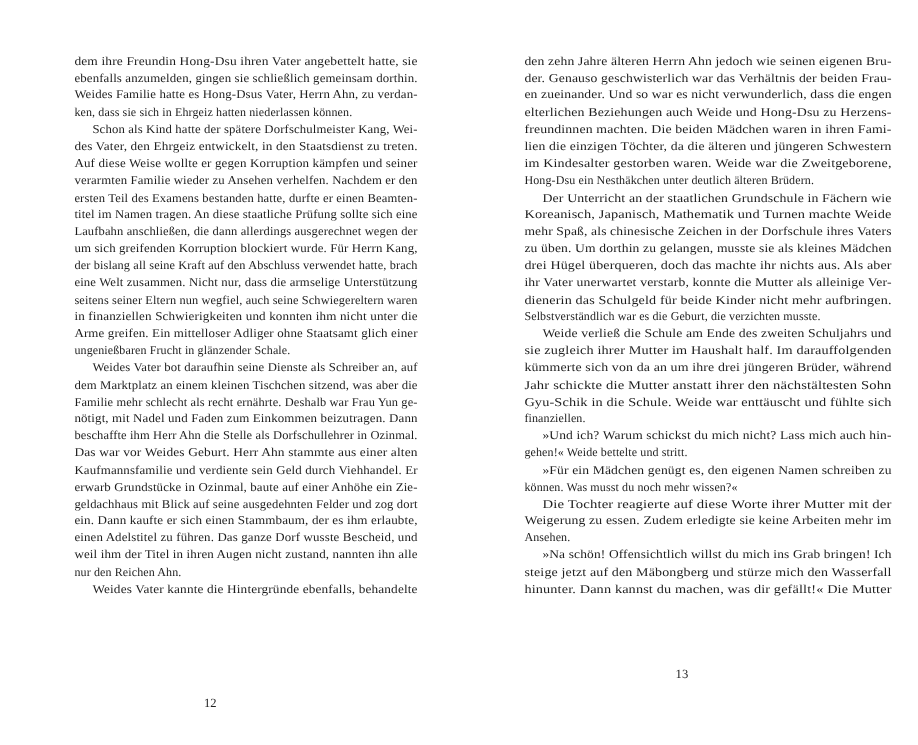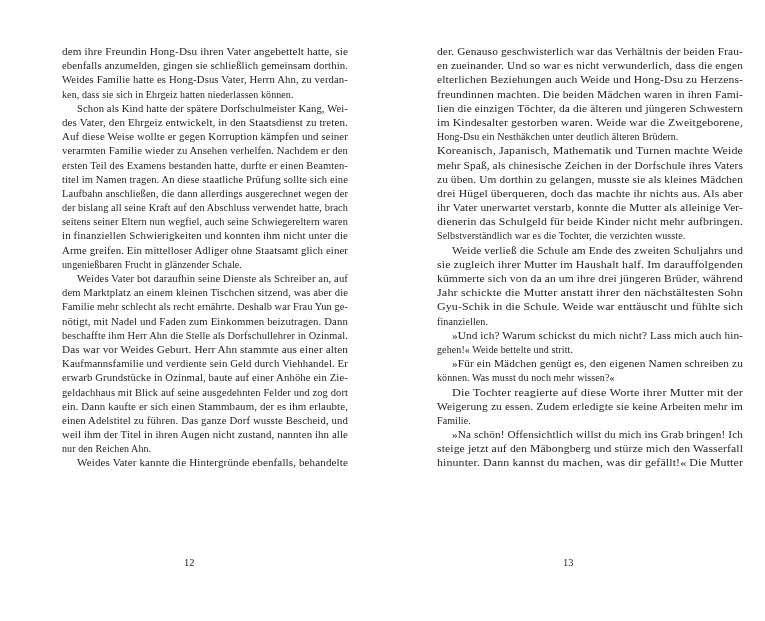--- a/index.html
+++ b/index.html
@@ -19,21 +19,21 @@
   .line-text {
     display:inline-block; white-space:nowrap;
     transform-origin:0 50%;
     letter-spacing:0.1px;
   }
   .line.indent .line-text { margin-left:15px; }
   .page-number {
     position:absolute; top:556px; font-size:10.5px; line-height:13px;
     color:var(--text);
   }
-  .page-number--left  { left:184px; }
+  .page-number--left  { left:170px;margin-top:24px; }
   .page-number--right { left:563px; }
 </style>
 </head>
 <body>
 
 <div class="spread">
   <section class="page page--left">
     <div class="text-block text-block--left" id="text-left">
         <div class="para">
           <div class="line"><span class="line-text" style="transform: scaleX(1.1215);">dem ihre Freundin Hong-Dsu ihren Vater angebettelt hatte, sie</span></div>
@@ -42,21 +42,23 @@
           <div class="line"><span class="line-text">ken, dass sie sich in Ehrgeiz hatten niederlassen können.</span></div>
         </div>
         <div class="para">
           <div class="line indent"><span class="line-text" style="transform: scaleX(1.0618);">Schon als Kind hatte der spätere Dorfschulmeister Kang, Wei-</span></div>
           <div class="line"><span class="line-text" style="transform: scaleX(1.1019);">des Vater, den Ehrgeiz entwickelt, in den Staatsdienst zu treten.</span></div>
           <div class="line"><span class="line-text" style="transform: scaleX(1.0847);">Auf diese Weise wollte er gegen Korruption kämpfen und seiner</span></div>
           <div class="line"><span class="line-text" style="transform: scaleX(1.063);">verarmten Familie wieder zu Ansehen verhelfen. Nachdem er den</span></div>
           <div class="line"><span class="line-text" style="transform: scaleX(1.0507);">ersten Teil des Examens bestanden hatte, durfte er einen Beamten-</span></div>
           <div class="line"><span class="line-text" style="transform: scaleX(1.0561);">titel im Namen tragen. An diese staatliche Prüfung sollte sich eine</span></div>
           <div class="line"><span class="line-text" style="transform: scaleX(1.0435);">Laufbahn anschließen, die dann allerdings ausgerechnet wegen der</span></div>
+          <div class="line"><span class="line-text" style="transform: scaleX(1.0724);">um sich greifenden Korruption blockiert wurde. Für Herrn Kang,</span></div>
           <div class="line"><span class="line-text" style="transform: scaleX(1.0264);">der bislang all seine Kraft auf den Abschluss verwendet hatte, brach</span></div>
+          <div class="line"><span class="line-text" style="transform: scaleX(1.062);">eine Welt zusammen. Nicht nur, dass die armselige Unterstützung</span></div>
           <div class="line"><span class="line-text" style="transform: scaleX(1.0268);">seitens seiner Eltern nun wegfiel, auch seine Schwiegereltern waren</span></div>
           <div class="line"><span class="line-text" style="transform: scaleX(1.0925);">in finanziellen Schwierigkeiten und konnten ihm nicht unter die</span></div>
           <div class="line"><span class="line-text" style="transform: scaleX(1.0795);">Arme greifen. Ein mittelloser Adliger ohne Staatsamt glich einer</span></div>
           <div class="line"><span class="line-text">ungenießbaren Frucht in glänzender Schale.</span></div>
         </div>
         <div class="para">
           <div class="line indent"><span class="line-text" style="transform: scaleX(1.0622);">Weides Vater bot daraufhin seine Dienste als Schreiber an, auf</span></div>
           <div class="line"><span class="line-text" style="transform: scaleX(1.061);">dem Marktplatz an einem kleinen Tischchen sitzend, was aber die</span></div>
           <div class="line"><span class="line-text" style="transform: scaleX(1.0347);">Familie mehr schlecht als recht ernährte. Deshalb war Frau Yun ge-</span></div>
           <div class="line"><span class="line-text" style="transform: scaleX(1.078);">nötigt, mit Nadel und Faden zum Einkommen beizutragen. Dann</span></div>
@@ -72,57 +74,59 @@
         </div>
         <div class="para">
           <div class="line indent"><span class="line-text" style="transform: scaleX(1.1069);">Weides Vater kannte die Hintergründe ebenfalls, behandelte</span></div>
         </div>
       </div>
     <div class="page-number page-number--left">12</div>
   </section>
   <section class="page page--right">
     <div class="text-block text-block--right" id="text-right">
         <div class="para">
+          <div class="line"><span class="line-text" style="transform: scaleX(1.1376);">den zehn Jahre älteren Herrn Ahn jedoch wie seinen eigenen Bru-</span></div>
           <div class="line"><span class="line-text" style="transform: scaleX(1.1414);">der. Genauso geschwisterlich war das Verhältnis der beiden Frau-</span></div>
           <div class="line"><span class="line-text" style="transform: scaleX(1.1348);">en zueinander. Und so war es nicht verwunderlich, dass die engen</span></div>
           <div class="line"><span class="line-text" style="transform: scaleX(1.1592);">elterlichen Beziehungen auch Weide und Hong-Dsu zu Herzens-</span></div>
           <div class="line"><span class="line-text" style="transform: scaleX(1.1519);">freundinnen machten. Die beiden Mädchen waren in ihren Fami-</span></div>
           <div class="line"><span class="line-text" style="transform: scaleX(1.1416);">lien die einzigen Töchter, da die älteren und jüngeren Schwestern</span></div>
           <div class="line"><span class="line-text" style="transform: scaleX(1.1735);">im Kindesalter gestorben waren. Weide war die Zweitgeborene,</span></div>
           <div class="line"><span class="line-text">Hong-Dsu ein Nesthäkchen unter deutlich älteren Brüdern.</span></div>
         </div>
         <div class="para">
+          <div class="line indent"><span class="line-text" style="transform: scaleX(1.1521);">Der Unterricht an der staatlichen Grundschule in Fächern wie</span></div>
           <div class="line"><span class="line-text" style="transform: scaleX(1.1964);">Koreanisch, Japanisch, Mathematik und Turnen machte Weide</span></div>
           <div class="line"><span class="line-text" style="transform: scaleX(1.1305);">mehr Spaß, als chinesische Zeichen in der Dorfschule ihres Vaters</span></div>
           <div class="line"><span class="line-text" style="transform: scaleX(1.1328);">zu üben. Um dorthin zu gelangen, musste sie als kleines Mädchen</span></div>
           <div class="line"><span class="line-text" style="transform: scaleX(1.1689);">drei Hügel überqueren, doch das machte ihr nichts aus. Als aber</span></div>
           <div class="line"><span class="line-text" style="transform: scaleX(1.143);">ihr Vater unerwartet verstarb, konnte die Mutter als alleinige Ver-</span></div>
           <div class="line"><span class="line-text" style="transform: scaleX(1.1781);">dienerin das Schulgeld für beide Kinder nicht mehr aufbringen.</span></div>
-          <div class="line"><span class="line-text">Selbstverständlich war es die Tochter, die verzichten wusste.</span></div>
+          <div class="line"><span class="line-text">Selbstverständlich war es die Geburt, die verzichten musste.</span></div>
         </div>
         <div class="para">
           <div class="line indent"><span class="line-text" style="transform: scaleX(1.1398);">Weide verließ die Schule am Ende des zweiten Schuljahrs und</span></div>
           <div class="line"><span class="line-text" style="transform: scaleX(1.1866);">sie zugleich ihrer Mutter im Haushalt half. Im darauffolgenden</span></div>
           <div class="line"><span class="line-text" style="transform: scaleX(1.1557);">kümmerte sich von da an um ihre drei jüngeren Brüder, während</span></div>
           <div class="line"><span class="line-text" style="transform: scaleX(1.2184);">Jahr schickte die Mutter anstatt ihrer den nächstältesten Sohn</span></div>
           <div class="line"><span class="line-text" style="transform: scaleX(1.1919);">Gyu-Schik in die Schule. Weide war enttäuscht und fühlte sich</span></div>
           <div class="line"><span class="line-text">finanziellen.</span></div>
         </div>
         <div class="para">
           <div class="line indent"><span class="line-text" style="transform: scaleX(1.1246);">»Und ich? Warum schickst du mich nicht? Lass mich auch hin-</span></div>
           <div class="line"><span class="line-text">gehen!« Weide bettelte und stritt.</span></div>
         </div>
         <div class="para">
           <div class="line indent"><span class="line-text" style="transform: scaleX(1.1331);">»Für ein Mädchen genügt es, den eigenen Namen schreiben zu</span></div>
           <div class="line"><span class="line-text">können. Was musst du noch mehr wissen?«</span></div>
         </div>
         <div class="para">
           <div class="line indent"><span class="line-text" style="transform: scaleX(1.2255);">Die Tochter reagierte auf diese Worte ihrer Mutter mit der</span></div>
           <div class="line"><span class="line-text" style="transform: scaleX(1.1438);">Weigerung zu essen. Zudem erledigte sie keine Arbeiten mehr im</span></div>
-          <div class="line"><span class="line-text">Familie.</span></div>
+          <div class="line"><span class="line-text">Ansehen.</span></div>
         </div>
         <div class="para">
           <div class="line indent"><span class="line-text" style="transform: scaleX(1.121);">»Na schön! Offensichtlich willst du mich ins Grab bringen! Ich</span></div>
           <div class="line"><span class="line-text" style="transform: scaleX(1.1659);">steige jetzt auf den Mäbongberg und stürze mich den Wasserfall</span></div>
           <div class="line"><span class="line-text" style="transform: scaleX(1.1886);">hinunter. Dann kannst du machen, was dir gefällt!« Die Mutter</span></div>
         </div>
       </div>
     <div class="page-number page-number--right">13</div>
   </section>
 </div>

